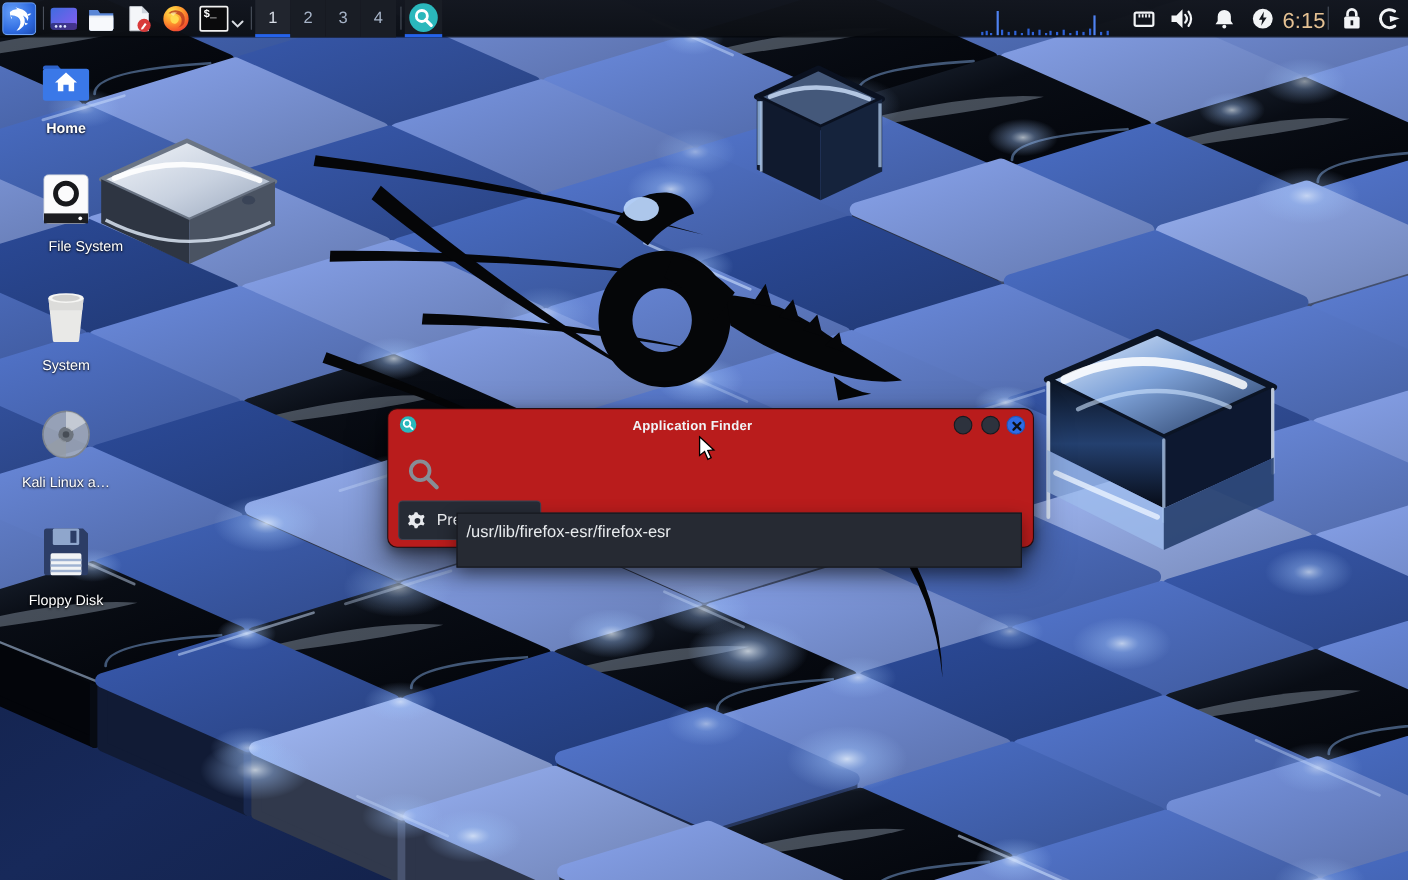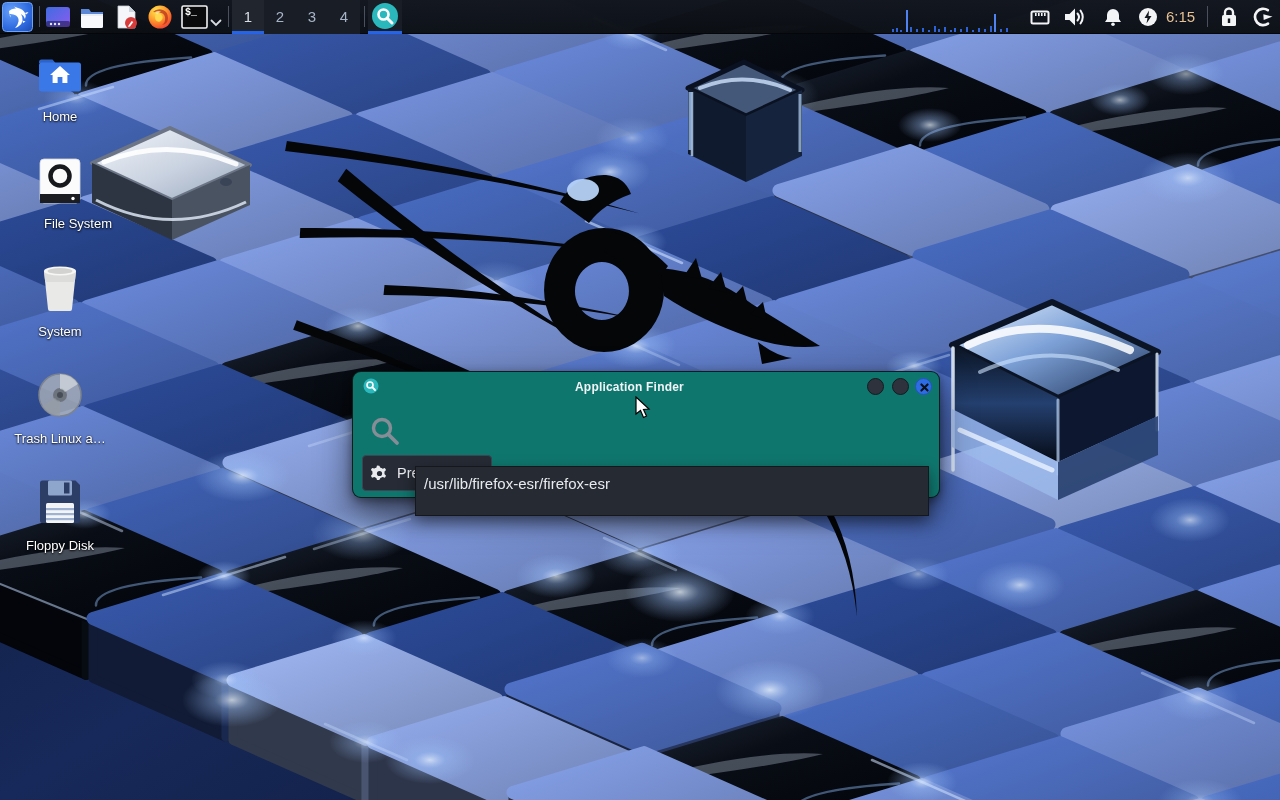--- a/index.html
+++ b/index.html
@@ -17,21 +17,21 @@
 .wsbtn.act { background:#21252e; color:#d8dde6; }
 .wsbtn.act::after { content:""; position:absolute; left:0; bottom:0; width:100%;
   height:3px; background:#2563eb; }
 
 .dicon { position:absolute; left:8px; width:104px; text-align:center; z-index:5; }
 .dicon .ic { display:block; margin:0 auto; }
 .dicon .lbl { margin-top:5px; font-size:13px; color:#ffffff;
   text-shadow:0 1px 2px rgba(0,0,0,0.85), 0 0 2px rgba(0,0,0,0.6); }
 
 #win { position:absolute; left:352px; top:371px; width:588px; height:127px; z-index:20;
-  background:#0f766e; border:1px solid rgba(5,7,10,0.8); border-radius:9px;
+  background:#b91c1c; border:1px solid rgba(5,7,10,0.8); border-radius:9px;
   box-shadow:0 16px 34px rgba(0,0,0,0.55), 0 3px 10px rgba(0,0,0,0.4); }
 #wtitle { position:absolute; left:0; top:0; width:100%; height:28px; }
 #wtitle .txt { position:absolute; left:222px; top:8px; font-size:12px; font-weight:bold;
   color:#f1f3f6; letter-spacing:0.2px; }
 .wbtn { position:absolute; top:6px; width:17px; height:17px; border-radius:50%;
   background:#2d323d; border:1px solid #171a20; }
 #wclose { background:#2d6ce5; border:1px solid #2355ba; }
 #wclose svg { position:absolute; left:3px; top:3px; }
 #searchico { position:absolute; left:17px; top:44px; }
 #inputbox { position:absolute; left:64px; top:48px; width:513px; height:29px;
@@ -1249,40 +1249,40 @@
     </svg>
   </div>
 
   <div class="pitem" style="left:1138px; top:7px;">
     <svg width="20" height="20" viewBox="0 0 20 20">
       <circle cx="10" cy="10" r="9" fill="#f2f4f6"></circle>
       <path d="M11 3.5 L6.5 11 h3 l-1 5.5 l5 -7.5 h-3 Z" fill="#14171d"></path>
     </svg>
   </div>
 
-  <div class="pitem" style="left:1166px; top:8px; font-size:15px; color:#e5c193;">6:15</div>
+  <div class="pitem" style="left:1166px; top:8px; font-size:20px; color:#e5c193;">6:15</div>
   <div class="psep" style="left:1207px;"></div>
 
   <div class="pitem" style="left:1218px; top:6px;">
     <svg width="22" height="22" viewBox="0 0 22 22">
       <rect x="4" y="9" width="14" height="11" rx="1.5" fill="#f2f4f6"></rect>
       <path d="M7 9 v-2.5 a4 4 0 0 1 8 0 v2.5" stroke="#f2f4f6" stroke-width="2.4" fill="none"></path>
       <rect x="9.8" y="12.5" width="2.4" height="4.5" fill="#14171d"></rect>
     </svg>
   </div>
 
   <div class="pitem" style="left:1251px; top:6px;">
     <svg width="22" height="22" viewBox="0 0 22 22">
       <path d="M16.8 4.2 A8.2 8.2 0 1 0 17 17.6" stroke="#f2f4f6" stroke-width="2.7" fill="none" stroke-linecap="round"></path>
       <path d="M12.5 8 L21.5 10.9 L12.5 13.8 Z" fill="#f2f4f6" transform="rotate(-4 17 11)"></path>
     </svg>
   </div>
 </div>
 
-<div class="dicon" style="top:57px;">
+<div class="dicon" style="top:57px;font-weight:bold;">
   <svg class="ic" width="44" height="35" viewBox="0 0 44 35">
     <path d="M1 5 a2.5 2.5 0 0 1 2.5 -2.5 h11 l3 3.5 h-16.5 Z" fill="#2d62c9"></path>
     <rect x="1" y="5.5" width="42" height="29" rx="2.5" fill="#3a78e8"></rect>
     <path d="M22 9 l10 9 h-2.6 v8 h-5 v-6 h-4.8 v6 h-5 v-8 h-2.6 Z" fill="#ffffff"></path>
   </svg>
   <div class="lbl" style="margin-top:17px;">Home</div>
 </div>
 <div class="dicon" style="top:158px;">
   <svg class="ic" width="44" height="46" viewBox="0 0 44 46">
     <rect x="2" y="1" width="40" height="44" rx="4" fill="#fbfbfc" stroke="#d6d9de" stroke-width="0.8"></rect>
@@ -1303,21 +1303,21 @@
 </div>
 <div class="dicon" style="top:372px;">
   <svg class="ic" width="46" height="46" viewBox="0 0 46 46">
     <circle cx="23" cy="23" r="21" fill="#aab0b9" opacity="0.8"></circle>
     <circle cx="23" cy="23" r="21" fill="none" stroke="#7d848e" stroke-width="1.5"></circle>
     <circle cx="23" cy="23" r="7" fill="#6d747e"></circle>
     <circle cx="23" cy="23" r="3" fill="#474d56"></circle>
     <path d="M23 2 a21 21 0 0 1 18 10 l-13 8 a6 6 0 0 0 -5 -3 Z" fill="#d7dbe0" opacity="0.7"></path>
     <path d="M23 44 a21 21 0 0 1 -18 -10 l13 -8 a6 6 0 0 0 5 3 Z" fill="#969ca5" opacity="0.7"></path>
   </svg>
-  <div class="lbl" style="margin-top:13px;">Trash Linux a…</div>
+  <div class="lbl" style="margin-top:13px;">Kali Linux a…</div>
 </div>
 <div class="dicon" style="top:479px;">
   <svg class="ic" width="44" height="46" viewBox="0 0 44 46">
     <path d="M2 4 a2.5 2.5 0 0 1 2.5 -2.5 h33 l4.5 4.5 v35.5 a2.5 2.5 0 0 1 -2.5 2.5 h-35 a2.5 2.5 0 0 1 -2.5 -2.5 Z" fill="#2c3d66"></path>
     <rect x="10" y="1.5" width="24" height="15" rx="1.5" fill="#8fa6cc"></rect>
     <rect x="26" y="3.5" width="5.5" height="11" fill="#2c3d66"></rect>
     <rect x="8" y="24" width="28" height="20" rx="1.5" fill="#f2f4f6"></rect>
     <rect x="8" y="29" width="28" height="2.2" fill="#9fb2d2"></rect>
     <rect x="8" y="34" width="28" height="2.2" fill="#9fb2d2"></rect>
     <rect x="8" y="39" width="28" height="2.2" fill="#9fb2d2"></rect>

